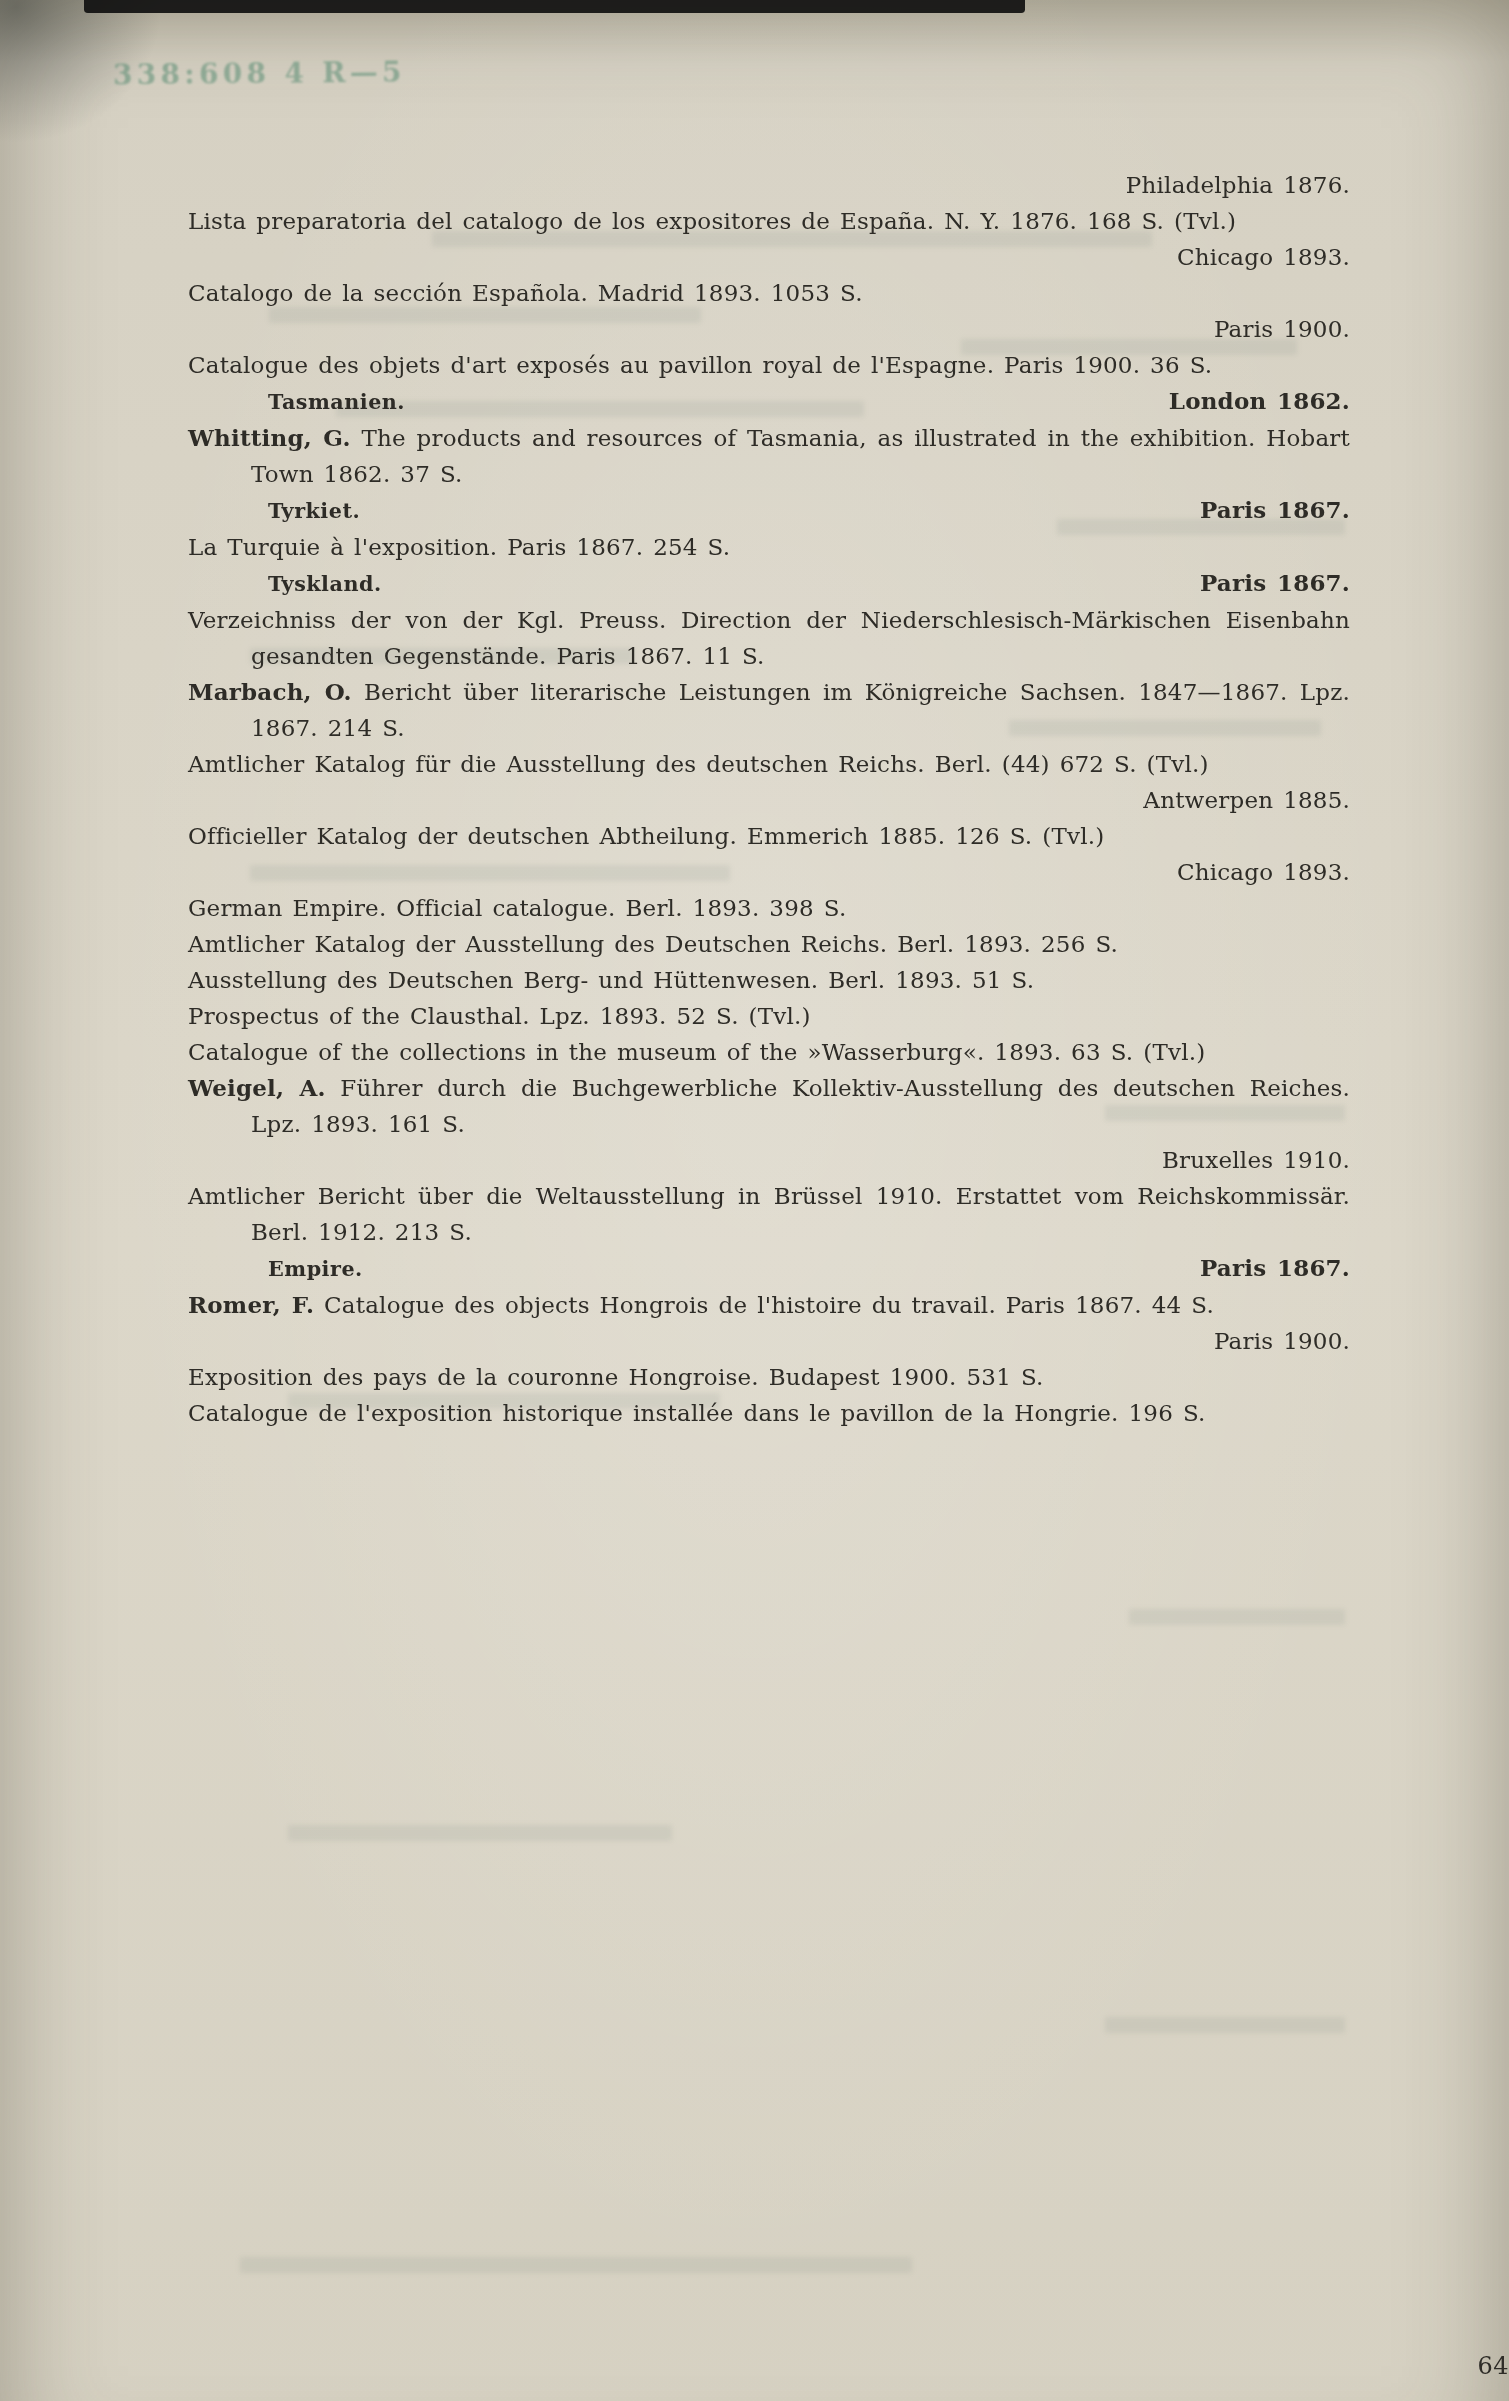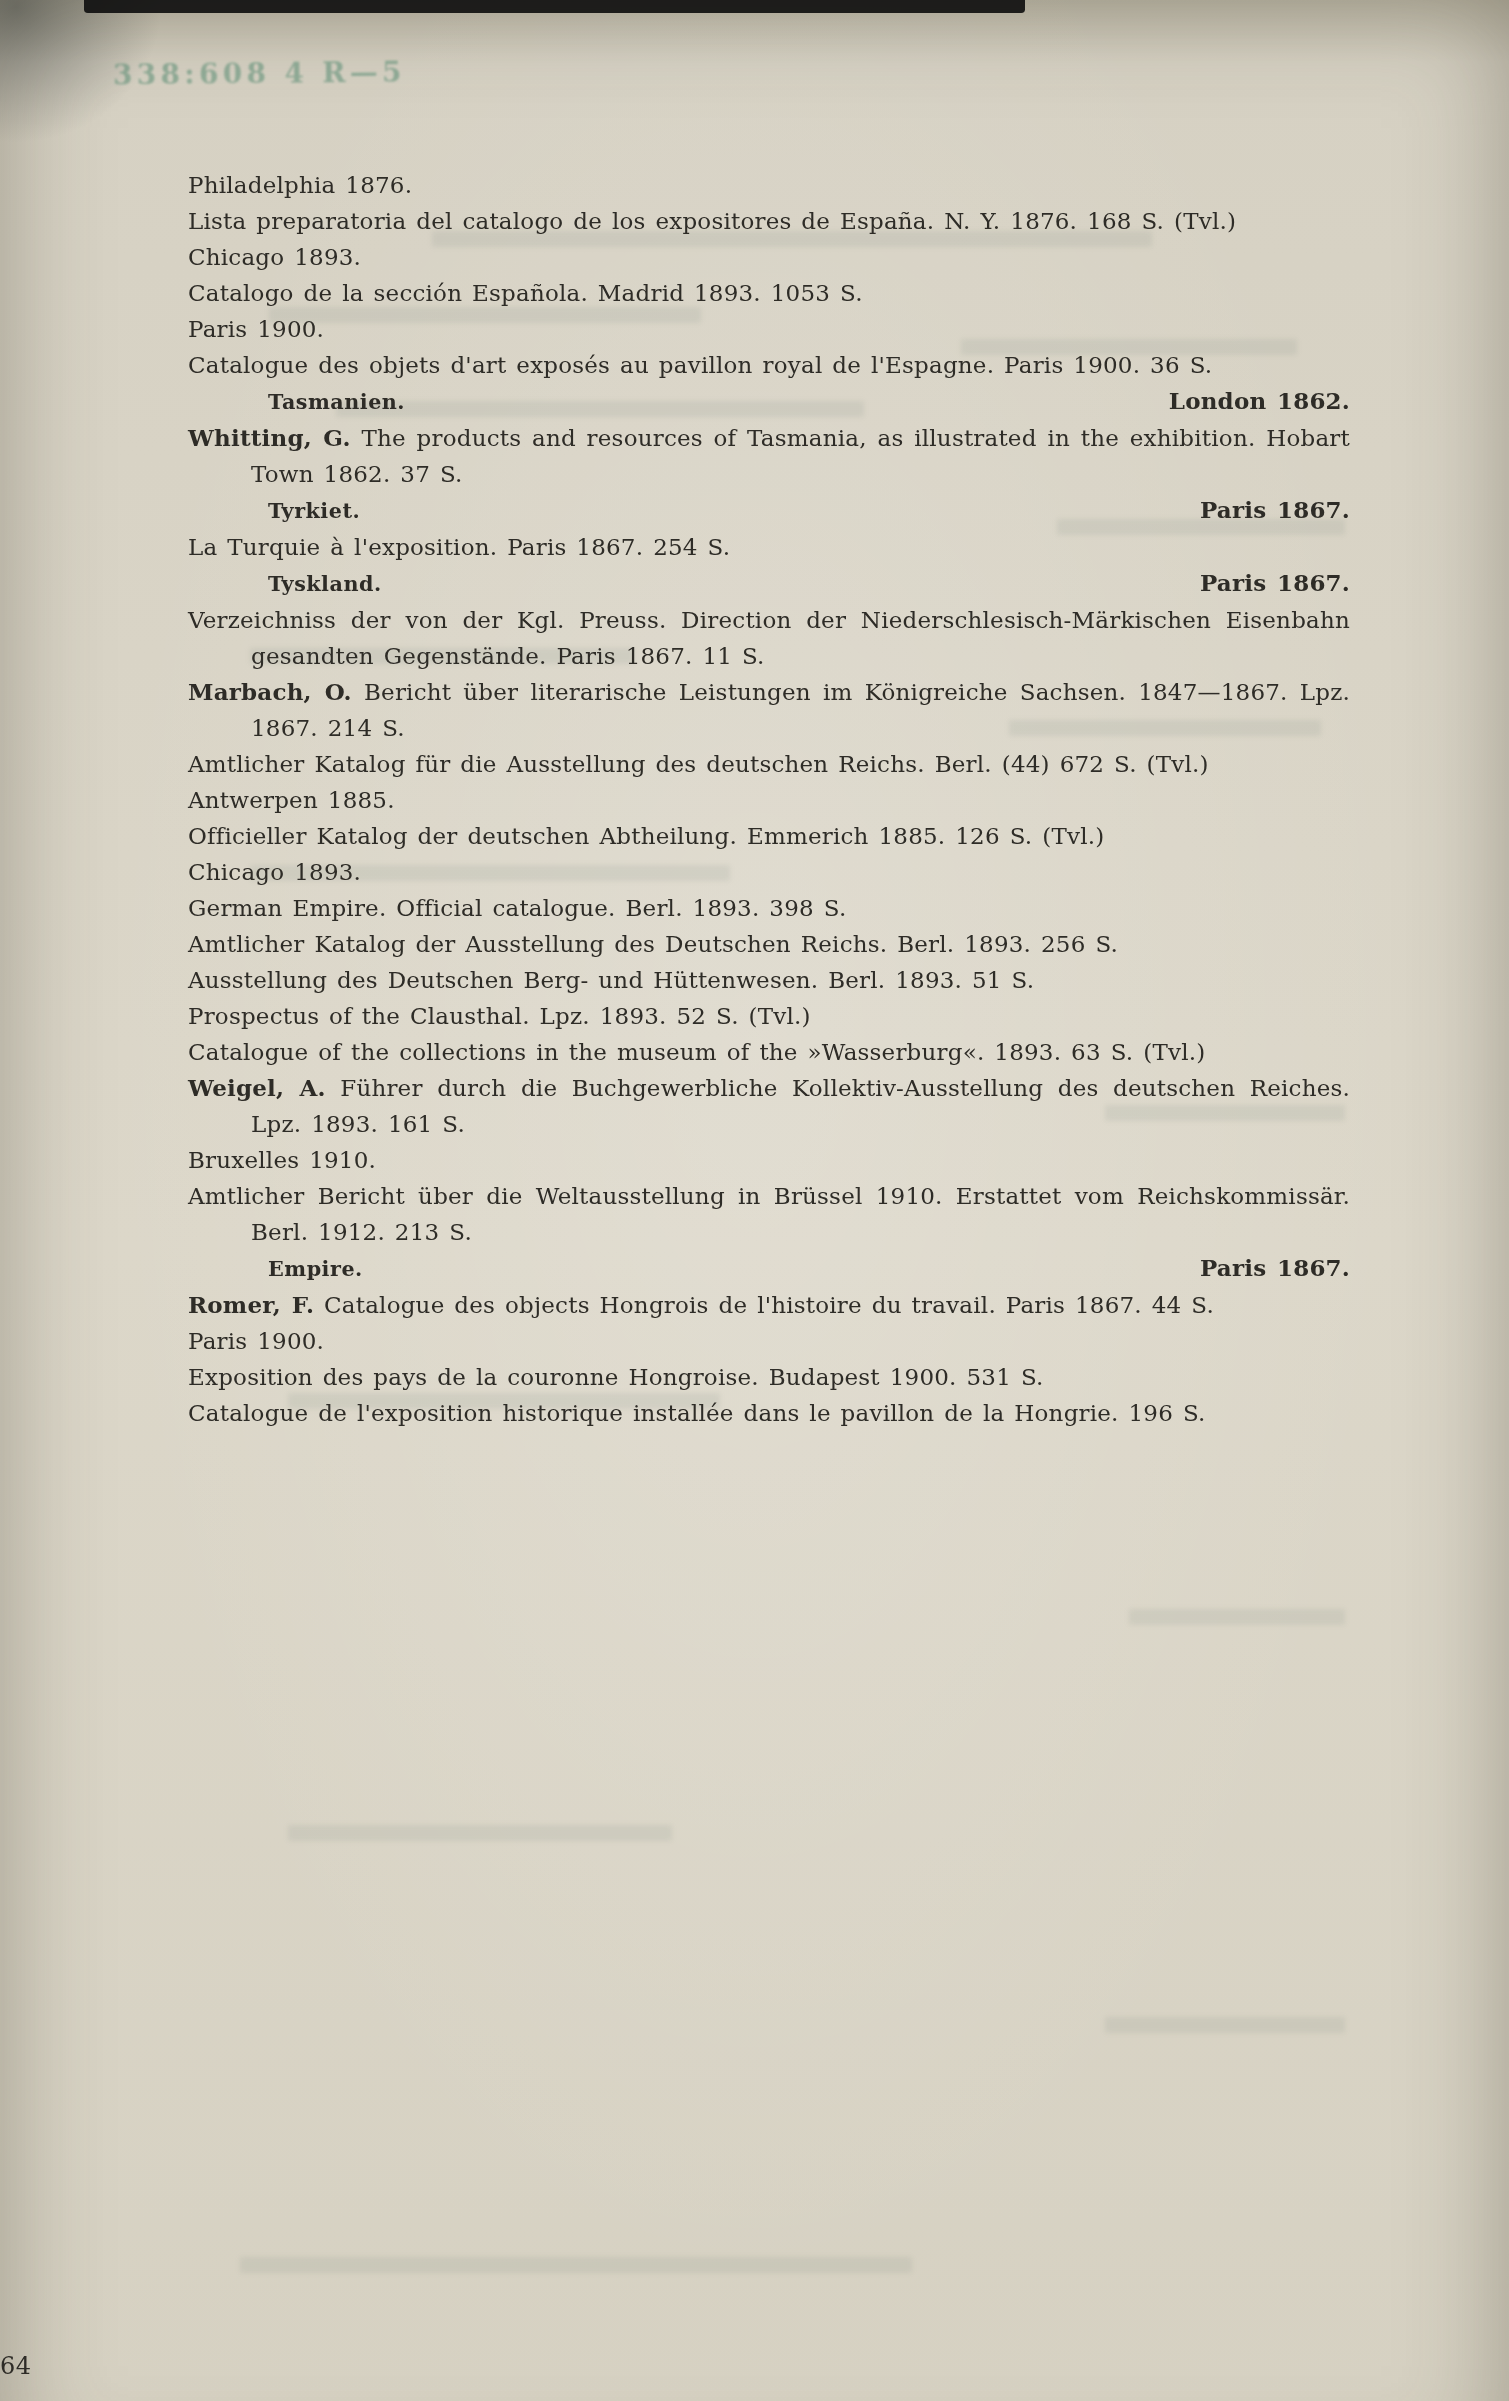--- a/index.html
+++ b/index.html
@@ -44,27 +44,27 @@
   .content {
     position:absolute; top:167px; left:188px; width:1162px;
     font-size:23px; line-height:36px;
     letter-spacing:0.2px; word-spacing:2.4px;
   }
   .entry {
     text-align:justify;
     padding-left:63px; text-indent:-63px;
   }
   .author { font-weight:bold; }
-  .date-line { text-align:left; }
+  .date-line { text-align:right; }
   .heading-line { display:flex; align-items:baseline; }
   .heading { font-weight:bold; font-size:20.7px; margin-left:80px; letter-spacing:0.5px; }
   .heading-date { margin-left:auto;font-weight:bold; }
   .footer {
     position:absolute; top:2352px; left:0; width:100%;
-    text-align:left; font-size:24px; letter-spacing:0.5px;
+    text-align:right; font-size:24px; letter-spacing:0.5px;
   }
 </style>
 </head>
 <body>
 
 <div class="vignette"></div>
 <div class="corner-smudge"></div>
 <div class="top-strip"></div>
 <div class="stamp">338:608 4 R—5</div>
 

